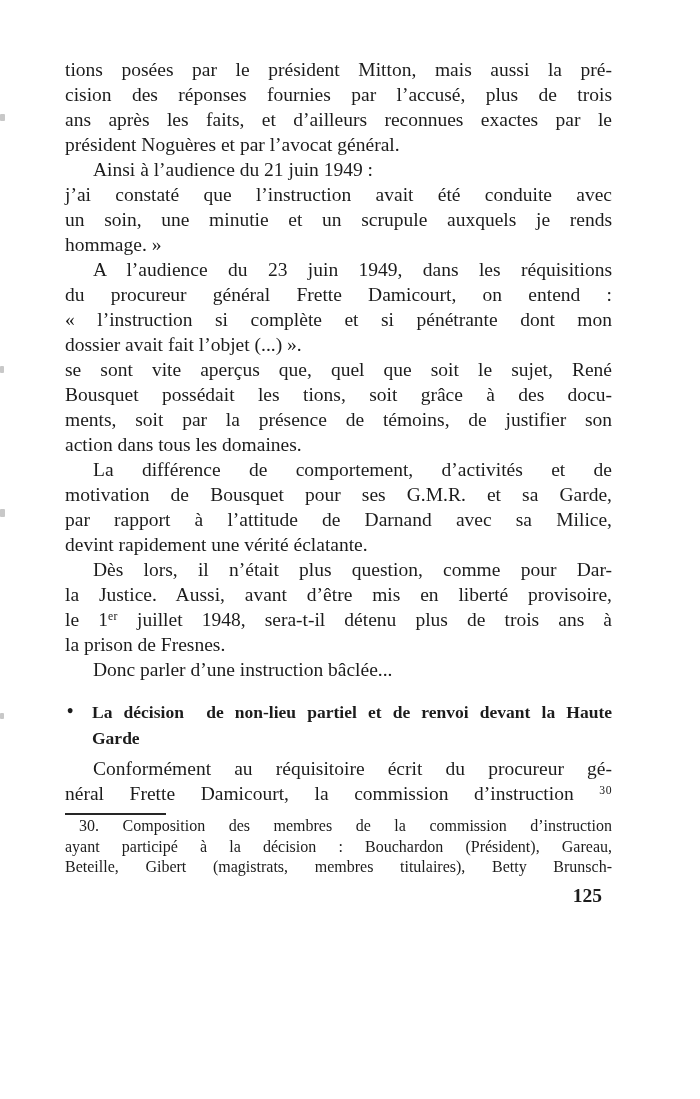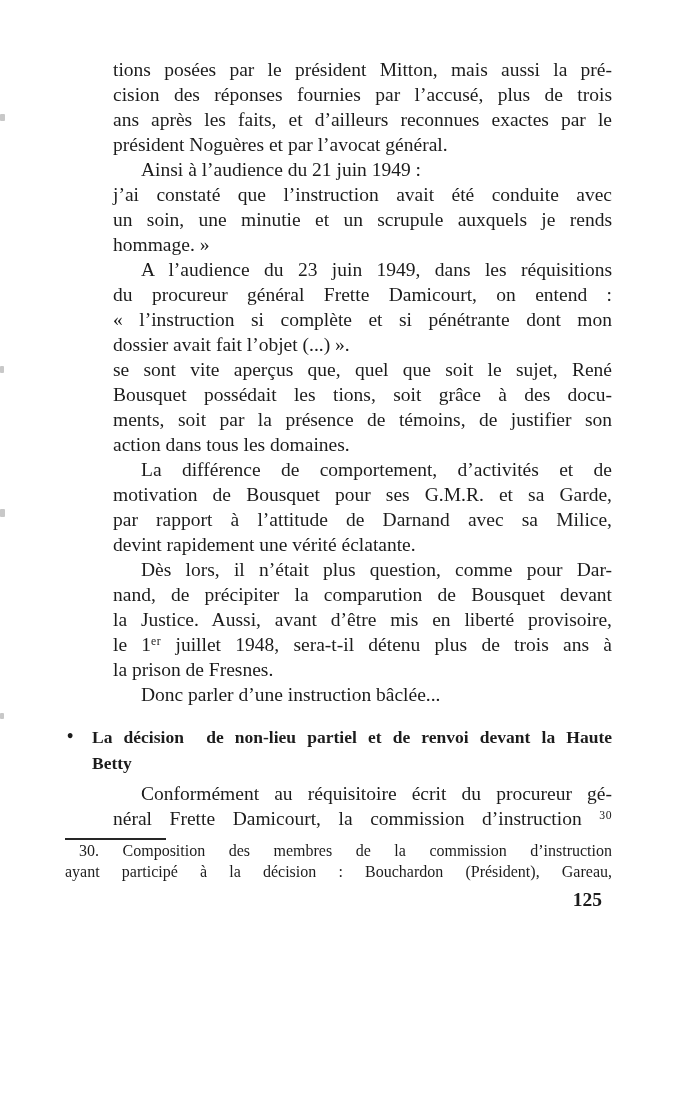--- a/index.html
+++ b/index.html
@@ -11,21 +11,21 @@
     color: #1c1c1c;
     font-family: "Liberation Serif", "DejaVu Serif", serif;
     overflow: hidden;
   }
   .text-col {
     position: absolute;
     left: 65px;
     top: 57px;
     width: 547px;
   }
-  .para { font-size: 19.5px; line-height: 25px; margin-left: 48px; }
+  .para { font-size: 19.5px; line-height: 25px; }
   .line { text-align: left; white-space: normal; }
   .line.fj { text-align: justify; text-align-last: justify; }
   .line.ind { text-indent: 28px; }
   sup {
     font-size: 60%;
     line-height: 0;
     position: relative;
     top: -0.55em;
     vertical-align: baseline;
     letter-spacing: 0.5px;
@@ -112,41 +112,41 @@
           <div class="line">action dans tous les domaines.</div>
         </div>
         <div class="para">
           <div class="line fj ind">La différence de comportement, d’activités et de</div>
           <div class="line fj">motivation de Bousquet pour ses G.M.R. et sa Garde,</div>
           <div class="line fj">par rapport à l’attitude de Darnand avec sa Milice,</div>
           <div class="line">devint rapidement une vérité éclatante.</div>
         </div>
         <div class="para">
           <div class="line fj ind">Dès lors, il n’était plus question, comme pour Dar-</div>
-          <div class="line fj">nand, de précipiter la comparution de Bousquet devant</div>
           <div class="line fj">la Justice. Aussi, avant d’être mis en liberté provisoire,</div>
           <div class="line fj">le 1<sup>er</sup> juillet 1948, sera-t-il détenu plus de trois ans à</div>
           <div class="line">la prison de Fresnes.</div>
         </div>
         <div class="para">
           <div class="line ind">Donc parler d’une instruction bâclée...</div>
         </div>
         <div class="heading">
           <span class="bullet">•</span>
           <div class="line fj">La décision&nbsp; de non-lieu partiel et de renvoi devant la Haute</div>
-          <div class="line">Betty</div>
+          <div class="line">Garde</div>
         </div>
         <div class="para">
           <div class="line fj ind">Conformément au réquisitoire écrit du procureur gé-</div>
           <div class="line fj">néral Frette Damicourt, la commission d’instruction <sup>30</sup></div>
         </div>
       </div>
 
     <div class="fn-rule"></div>
 
     <div class="footnote" id="footnote-host">
         <div class="line fj ind">30. Composition des membres de la commission d’instruction</div>
         <div class="line fj">ayant participé à la décision : Bouchardon (Président), Gareau,</div>
+        <div class="line fj">Beteille, Gibert (magistrats, membres titulaires), Betty Brunsch-</div>
       </div>
 
     <div class="page-num">125</div>
   </div>
 </div>
 
 </body></html>

